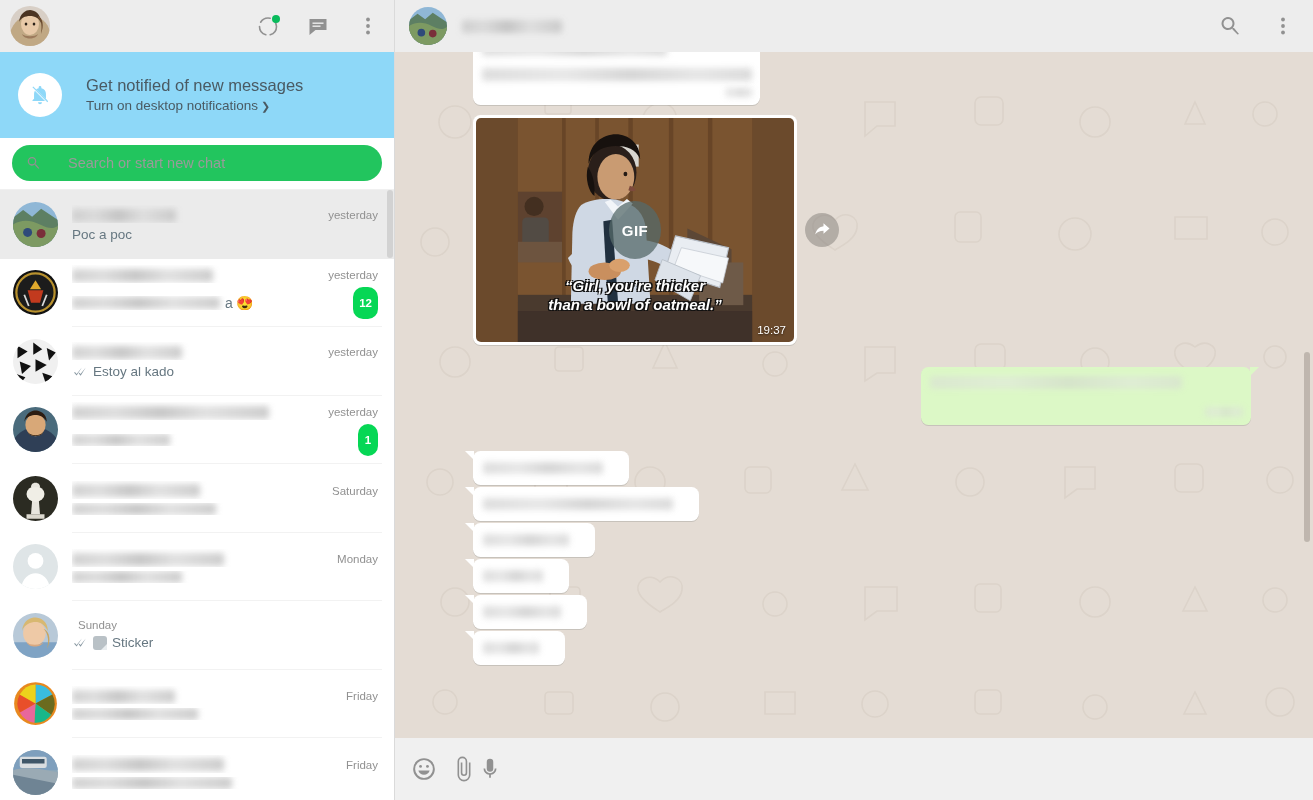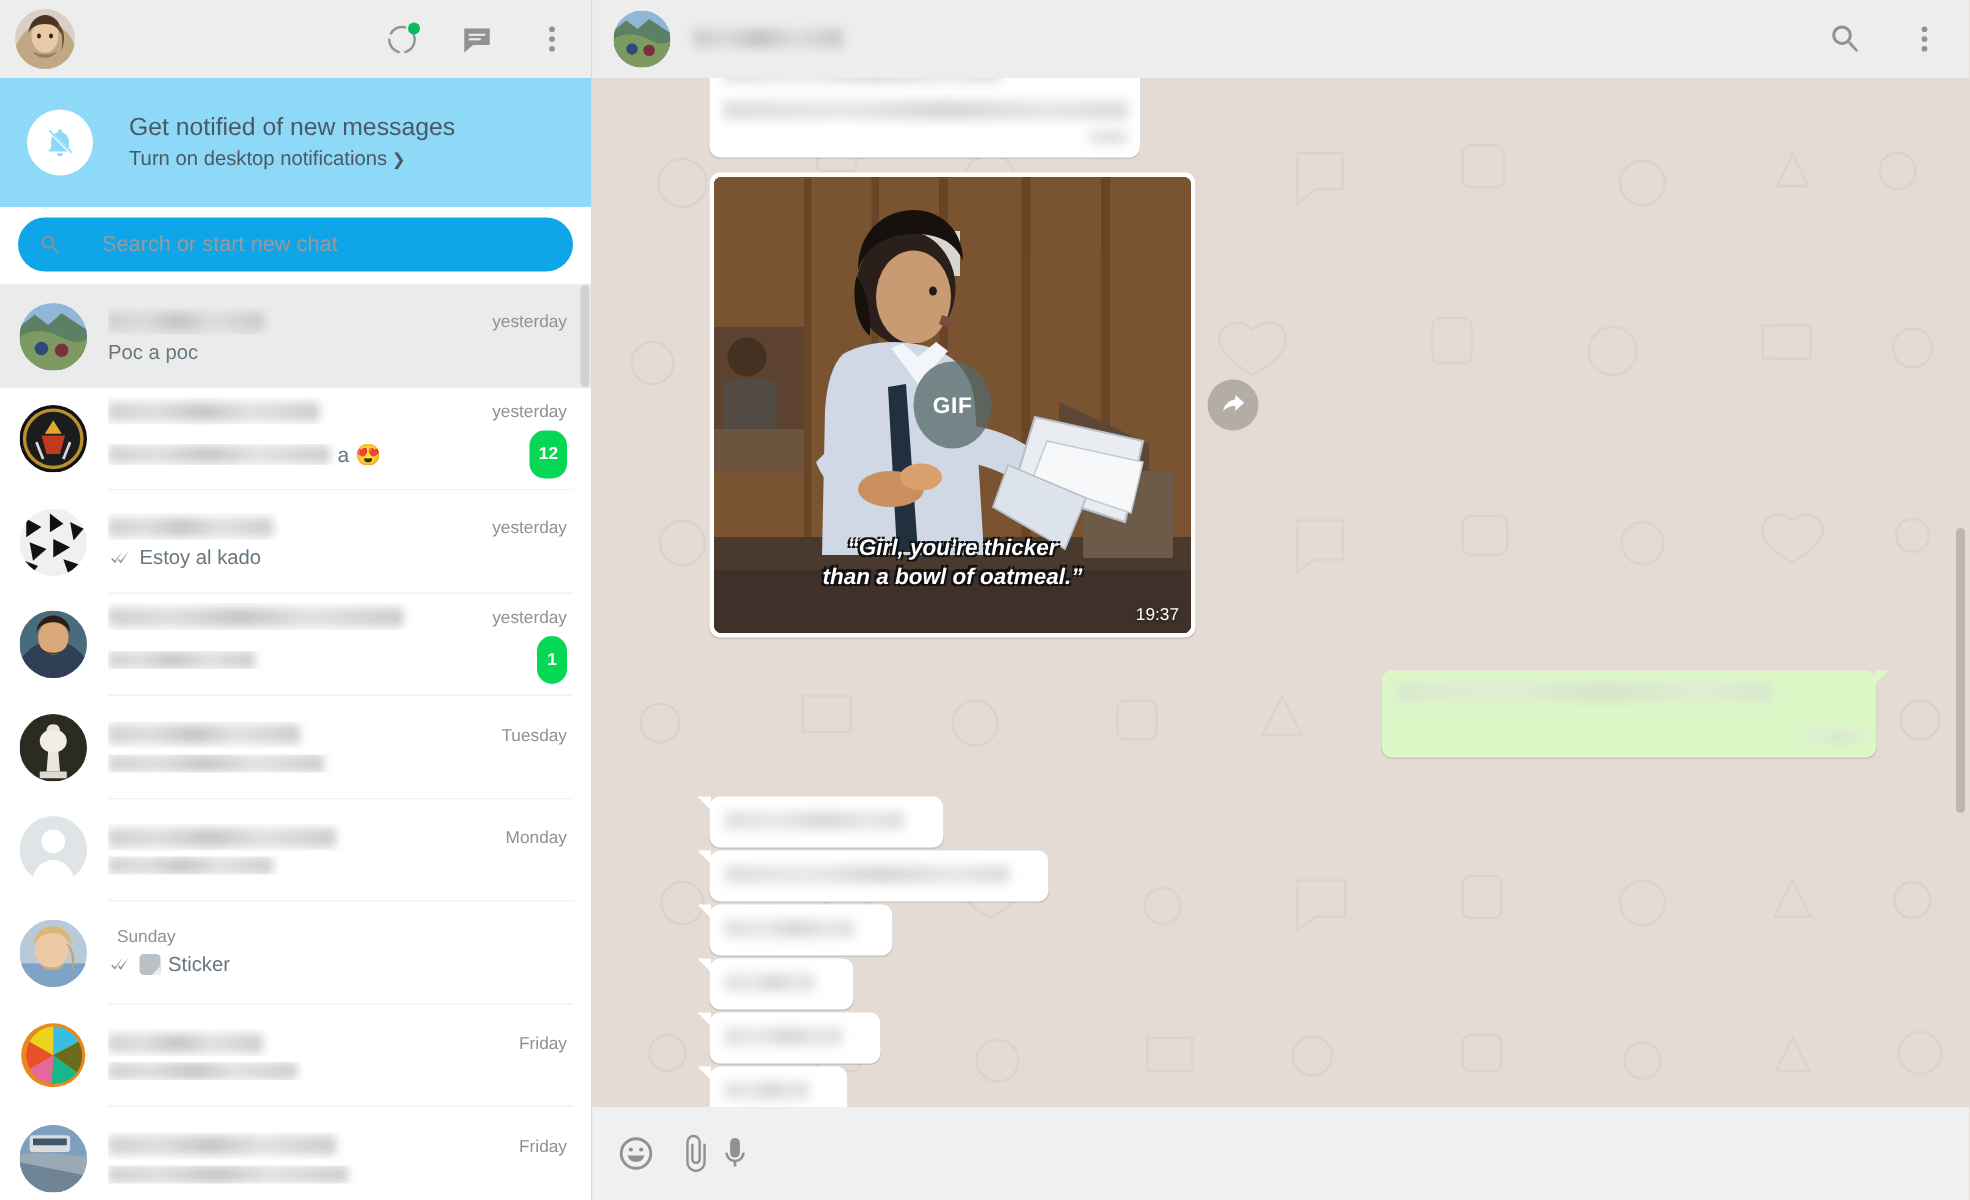--- a/index.html
+++ b/index.html
@@ -48,21 +48,21 @@
   #notify-text { margin-left: 24px; color: #3b4a54; }
   #notify-title { font-size: 16.5px; line-height: 22px; color: #4a5a63; }
   #notify-sub { font-size: 13.5px; line-height: 20px; color: #4a5a63; }
 
   
   #search-wrap {
     background: #fff; padding: 7px 12px 8px 12px; flex: none;
     border-bottom: 1px solid #f0f0f0;
   }
   #search-box {
-    background: #0ea5e9; border-radius: 18px; height: 36px;
+    background: #22c55e; border-radius: 18px; height: 36px;
     display: flex; align-items: center; padding: 0 14px;
   }
   #search-box svg { width: 16px; height: 16px; fill: #919191; flex: none; }
   #search-input {
     border: none; outline: none; background: transparent;
     margin-left: 26px; font-size: 14.5px; color: #3b4a54;
     font-family: "Liberation Sans", sans-serif; width: 100%;
   }
   #search-input::placeholder { color: #9a9a9a; }
 
@@ -169,21 +169,21 @@
     font-size: 11px; color: #667781; text-align: right; margin-top: 2px;
   }
 
   
   #gif-row { margin-top: 10px; margin-bottom: 8px; }
   #gif-bubble {
     background: #fff; border-radius: 7.5px; padding: 3px;
     box-shadow: 0 1px 0.5px rgba(11,20,26,.13); position: relative;
   }
   #gif-media {
-    width: 318px; height: 304px; border-radius: 5px; overflow: hidden;
+    width: 318px; height: 224px; border-radius: 5px; overflow: hidden;
     position: relative; background: #6b4a2c;
   }
   #gif-badge {
     position: absolute; left: 50%; top: 50%; transform: translate(-50%,-50%);
     width: 52px; height: 58px; border-radius: 26px/29px;
     background: rgba(86,106,106,.75); color: #fff;
     display: flex; align-items: center; justify-content: center;
     font-size: 15px; font-weight: bold; letter-spacing: .5px;
   }
   #gif-caption {
@@ -405,21 +405,21 @@
                 <rect width="40" height="40" fill="#2b2b22"></rect>
                 <path d="M16 34h8l-1-12h-6z" fill="#e8e6de"></path>
                 <ellipse cx="20" cy="16" rx="8" ry="7" fill="#f0eee6"></ellipse>
                 <path d="M12 34h16v4H12z" fill="#dcd9cf"></path>
                 <path d="M20 6c3 0 4 2 4 4h-8c0-2 1-4 4-4z" fill="#e8e6de"></path>
               </svg>
             </div>
             <div class="row-body">
               <div class="row-top">
                 <div class="row-name"><span class="blur" style="width:128px;height:13px;"></span></div>
-                <div class="row-time">Tuesday</div>
+                <div class="row-time">Saturday</div>
               </div>
               <div class="row-bottom">
                 <div class="row-msg">
                   <span class="blur" style="width: 144px; height: 12px;"></span>
                 </div>
               </div>
             </div>
           </div>
           <div class="chat-row">
             <div class="avatar">

